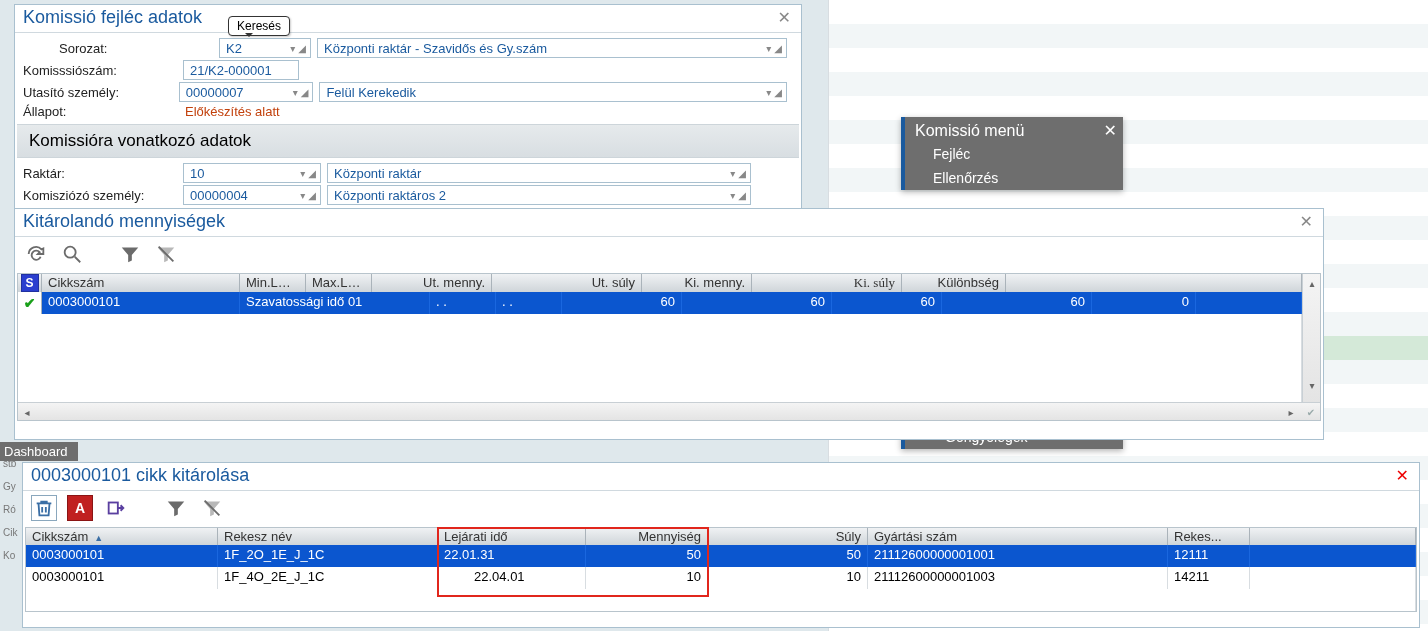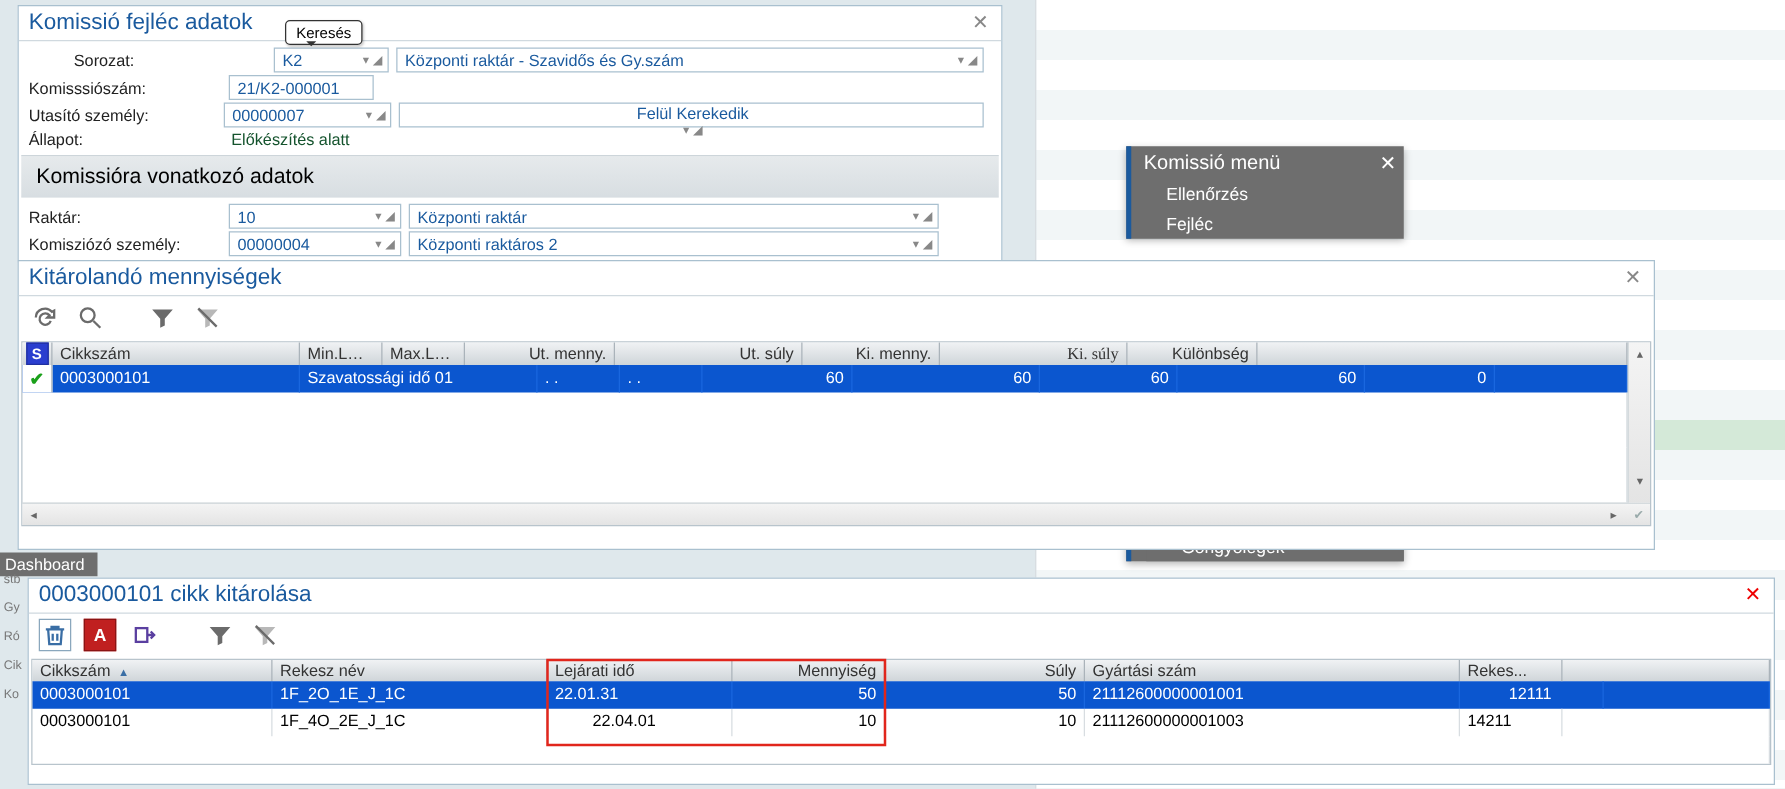--- a/index.html
+++ b/index.html
@@ -51,21 +51,21 @@
   .combo .arrows span { font-size:10px; }
   .input-text {
     border: 1px solid #a9c0cf;
     height: 20px;
     padding: 0 6px;
     color: #1a5a9e;
     display: flex;
     align-items: center;
     background:#fff;
   }
-  .plain-blue { color: #14532d; padding-left:2px; }
+  .plain-blue { color: #c2410c; padding-left:2px; }
   .section-bar {
     background: linear-gradient(#e6eaec,#d8dee2);
     padding: 6px 12px;
     font-size: 17px;
     font-weight:500;
     border-top:1px solid #cdd5da;
     border-bottom:1px solid #cdd5da;
     margin:4px 2px;
   }
   .tooltip {
@@ -172,21 +172,21 @@
 
   <div class="form-row">
     <div class="form-label">Utasító személy:</div>
     <div class="combo" style="width:138px;">
       <span>00000007</span>
       <span class="arrows">
           <span>▾</span>
           <span>◢</span>
         </span>
     </div>
-    <div class="combo" style="width:480px;flex-direction:column;">
+    <div class="combo" style="width:480px;">
       <span>Felül Kerekedik</span>
       <span class="arrows">
           <span>▾</span>
           <span>◢</span>
         </span>
     </div>
   </div>
 
   <div class="form-row">
     <div class="form-label">Állapot:</div>
@@ -232,22 +232,22 @@
   </div>
 </div>
 
 <div class="tooltip" style="left:228px; top:16px;">Keresés</div>
 
 <div class="ctx-menu" style="left:901px; top:117px;">
   <div class="ctx-title">
     <span>Komissió menü</span>
     <span class="ctx-close">✕</span>
   </div>
+  <div class="ctx-item">Fejléc</div>
   <div class="ctx-item">Ellenőrzés</div>
-  <div class="ctx-item">Fejléc</div>
 </div>
 
 <div class="ctx-menu" style="left:901px; top:422px; border-top:none;padding-left:12px;">
   <div class="ctx-foot">Göngyölegek</div>
 </div>
 
 <div style="position:absolute; left:0; top:442px; color:#fff; background:#6e6e6e; padding:2px 10px 2px 4px; font-size:13px;">Dashboard</div>
 
 <div class="panel" style="left:14px; top:208px; width:1310px; height:232px;">
   <div class="panel-header">
@@ -387,21 +387,21 @@
       <div class="gh" style="flex:1;"></div>
     </div>
     <div class="grid-body">
       <div class="grow selected">
         <div class="gc" style="width:192px;">0003000101</div>
         <div class="gc" style="width:220px;">1F_2O_1E_J_1C</div>
         <div class="gc" style="width:148px;">22.01.31</div>
         <div class="gc text-right" style="width:122px;">50</div>
         <div class="gc text-right" style="width:160px;">50</div>
         <div class="gc" style="width:300px;">21112600000001001</div>
-        <div class="gc" style="width:82px;margin-left:33px;">12111</div>
+        <div class="gc" style="width:82px;">12111</div>
         <div class="gc" style="flex:1;"></div>
       </div>
       <div class="grow">
         <div class="gc" style="width:192px;">0003000101</div>
         <div class="gc" style="width:220px;">1F_4O_2E_J_1C</div>
         <div class="gc" style="width:148px;padding-left:36px;">22.04.01</div>
         <div class="gc text-right" style="width:122px;">10</div>
         <div class="gc text-right" style="width:160px;">10</div>
         <div class="gc" style="width:300px;">21112600000001003</div>
         <div class="gc" style="width:82px;">14211</div>

